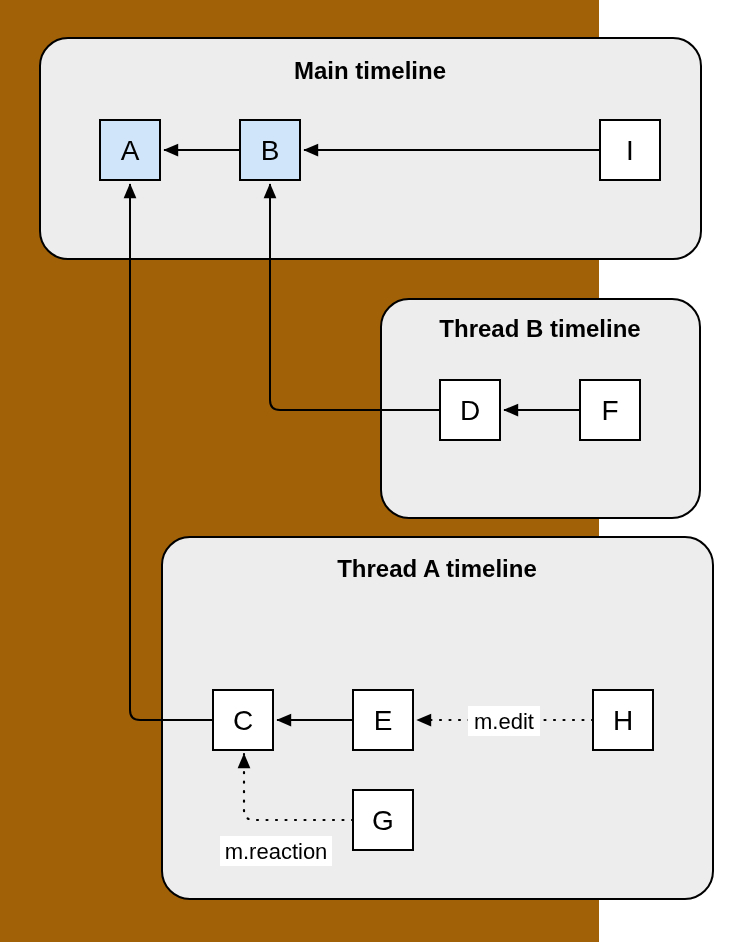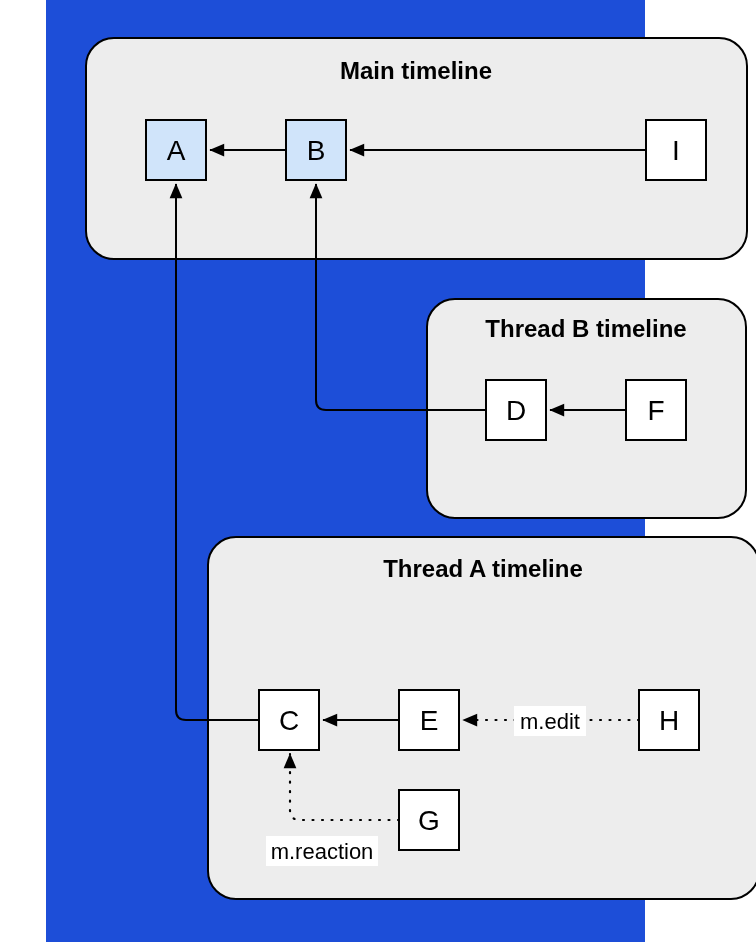--- a/index.html
+++ b/index.html
@@ -4,22 +4,21 @@
 <style>
   html, body {
     margin: 0;
     padding: 0;
     background: #ffffff;
   }
   .canvas {
     width: 599px;
     height: 942px;
     position: relative;
-    background: #1d4ed8;
-    margin-left: 46px;
+    background: #a16207;
   }
   svg {
     display: block;
     font-family: "Liberation Sans", sans-serif;
   }
   .container-box {
     stroke: #000000;
     stroke-width: 2;
   }
   .container-title {

